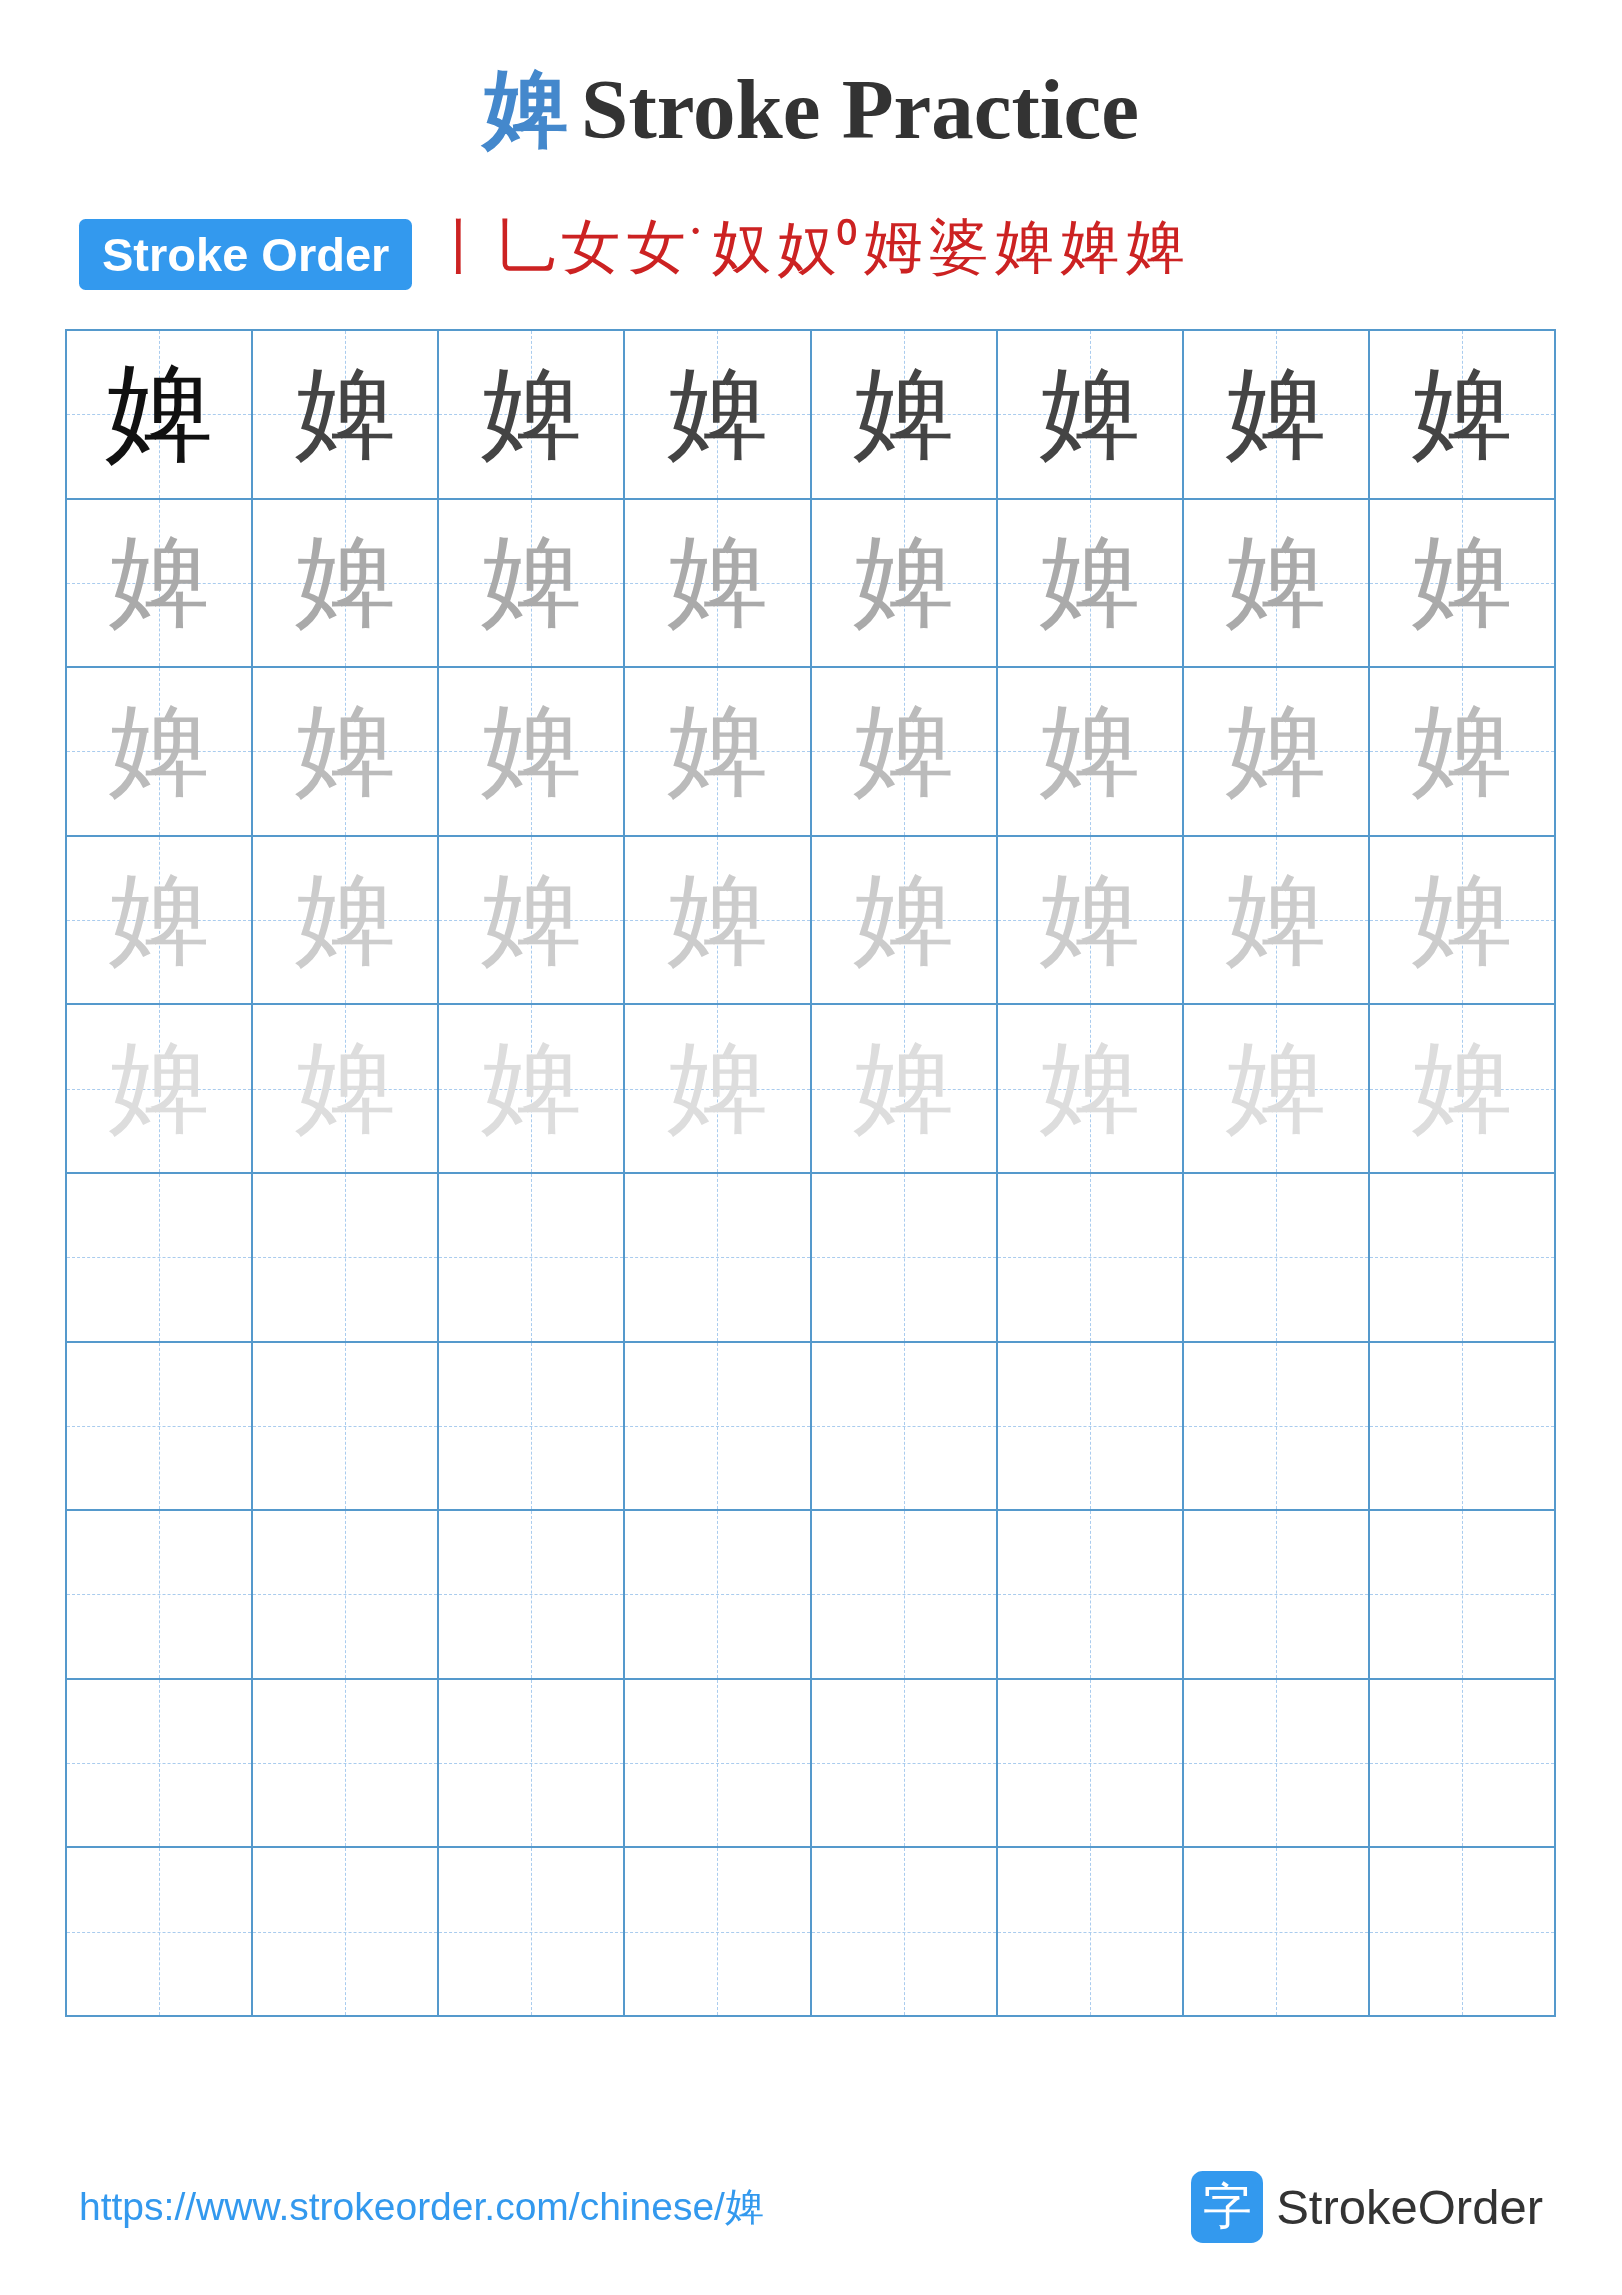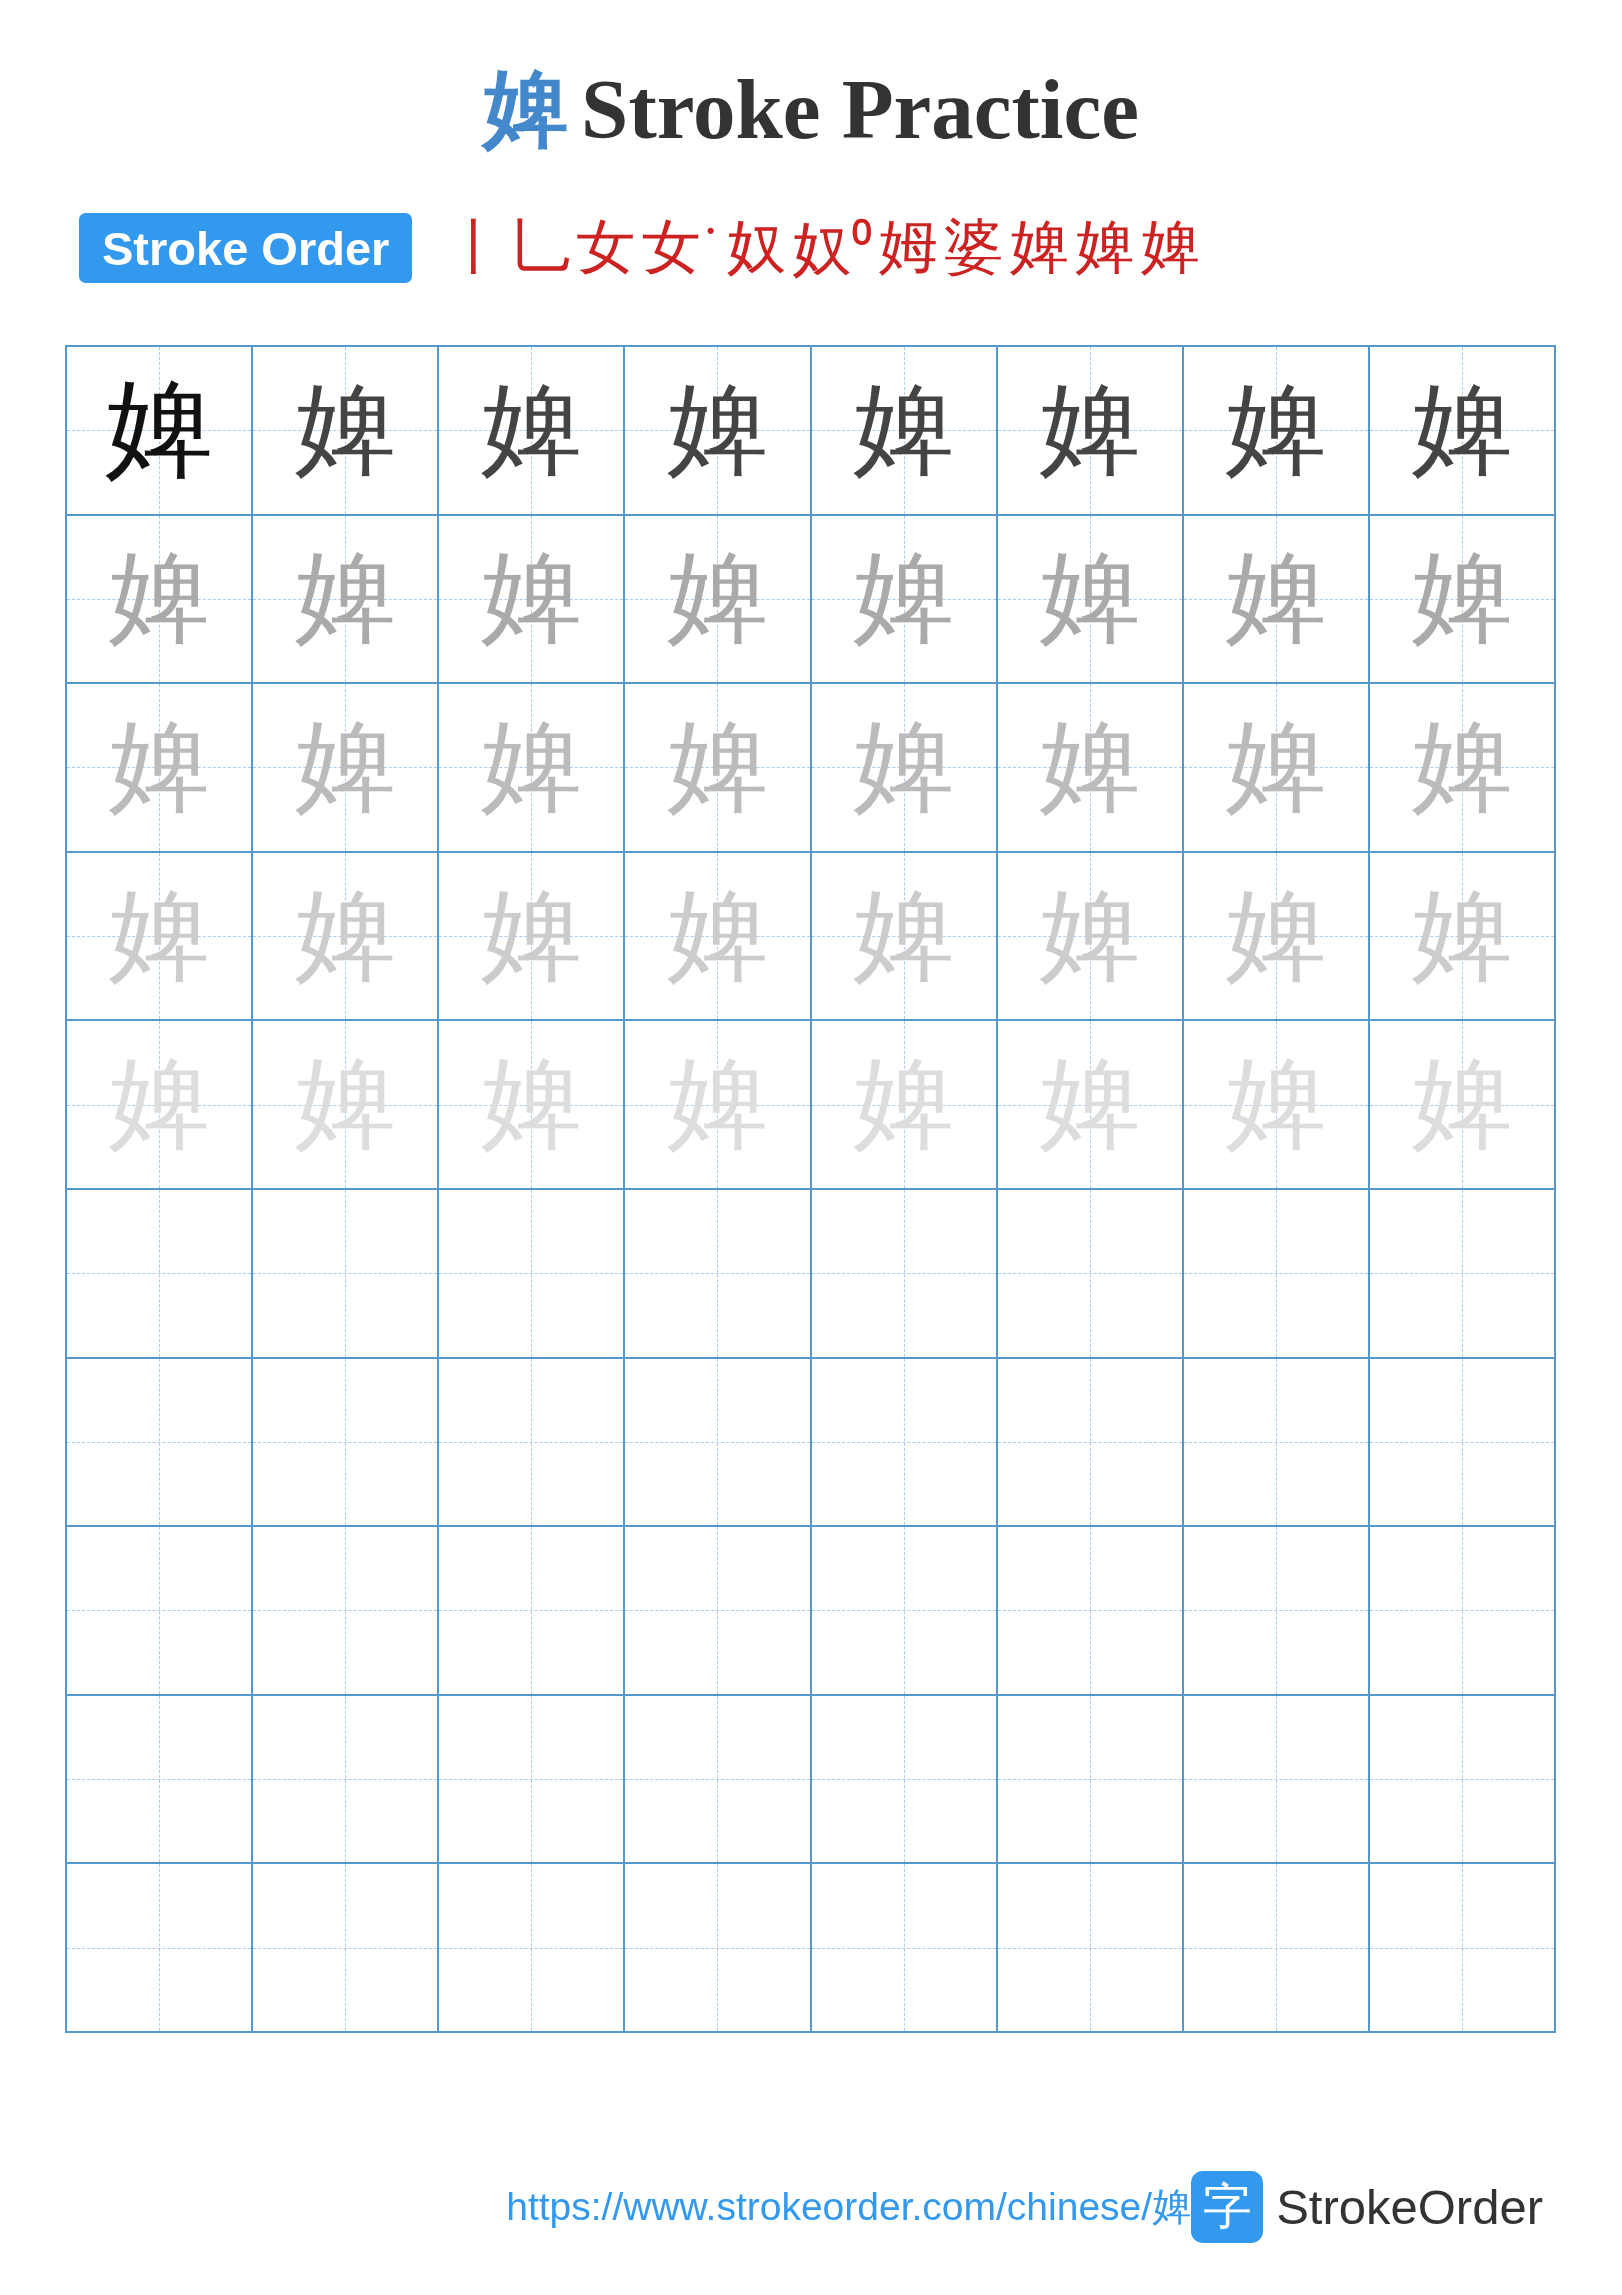--- a/index.html
+++ b/index.html
@@ -21,25 +21,25 @@
       color: #333;
     }
 
     .page-title .char {
       color: #4488cc;
       margin-right: 13px;
     }
 
     .stroke-order-section {
       display: flex;
-      align-items: center;
+      align-items: flex-end;
       padding: 0 79px;
-      margin-bottom: 55px;
+      margin-bottom: 39px;
       font-size: 59px;
-      gap: 33px;
+      gap: 18px;
     }
 
     .stroke-order-badge {
       background: #3399ee;
       color: white;
       padding: 7.9px 23px;
       border-radius: 6.5px;
       font-size: 47px;
       font-family: sans-serif;
       font-weight: bold;
@@ -118,21 +118,21 @@
     
     .row-4 .cell-char { color: #dddddd; }
 
     .footer {
       position: absolute;
       bottom: 52px;
       left: 0;
       right: 0;
       display: flex;
       align-items: center;
-      justify-content: flex-end;
+      justify-content: space-between;
       padding: 0 79px;
     }
 
     .footer-url {
       font-size: 39px;
       color: #3399ee;
       font-family: sans-serif;
     }
 
     .footer-brand {

